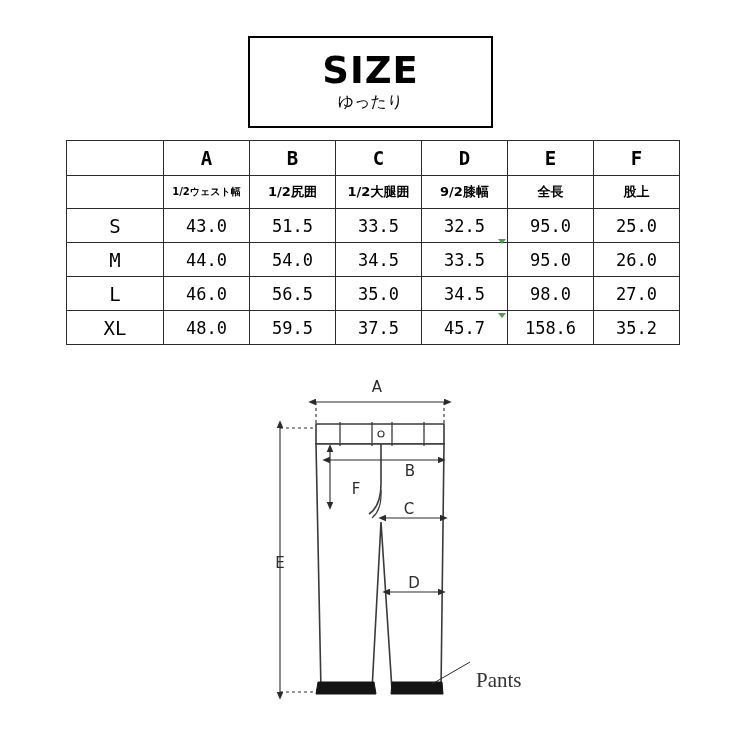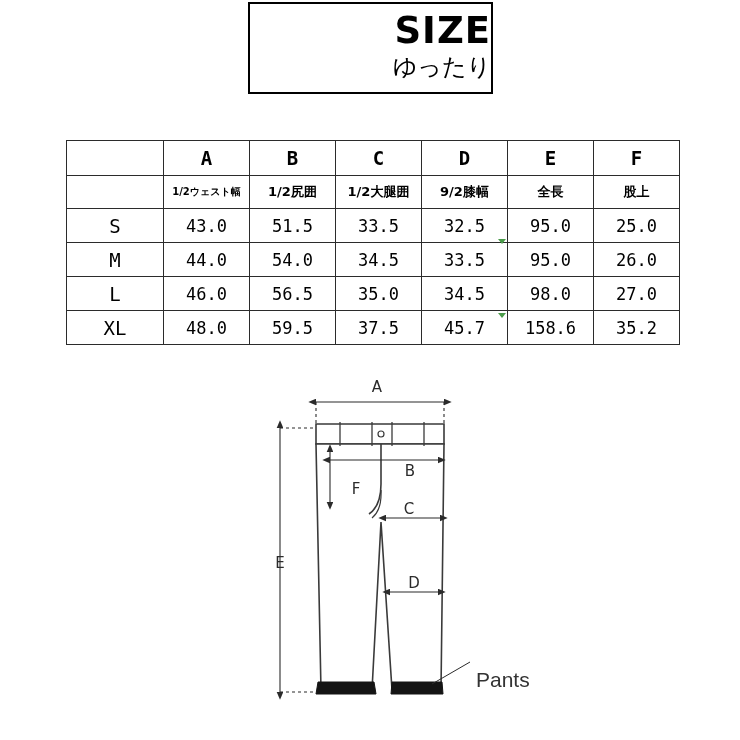--- a/index.html
+++ b/index.html
@@ -13,40 +13,40 @@
     font-family: "Liberation Sans", sans-serif;
     color: #000000;
     position: relative;
     overflow: hidden;
   }
 
   
   .title-box {
     position: absolute;
     left: 248px;
-    top: 2px;
+    top: 36px;
     width: 245px;
     height: 92px;
     border: 2px solid #000000;
     box-sizing: border-box;
     display: flex;
     flex-direction: column;
-    align-items: flex-end;
+    align-items: center;
     justify-content: center;
   }
   .title-main {
     font-family: "DejaVu Sans", sans-serif;
     font-size: 37px;
     font-weight: bold;
     letter-spacing: 1px;
     line-height: 1.05;
   }
   .title-sub {
     font-family: "DejaVu Sans", sans-serif;
-    font-size: 24px;
+    font-size: 16px;
     font-weight: normal;
     line-height: 1.3;
     margin-top: 1px;
   }
 
   
   .size-table {
     position: absolute;
     left: 66px;
     top: 140px;
@@ -108,21 +108,21 @@
     position: absolute;
     left: 0;
     top: 372px;
     width: 740px;
     height: 368px;
   }
   .pants-label {
     position: absolute;
     left: 476px;
     top: 668px;
-    font-family: Liberation Sans, sans-serif;
+    font-family: Liberation Serif, serif;
     font-size: 21px;
     color: #333333;
   }
 </style>
 </head>
 <body>
 
 <div class="title-box">
   <div class="title-main">SIZE</div>
   <div class="title-sub">ゆったり</div>

